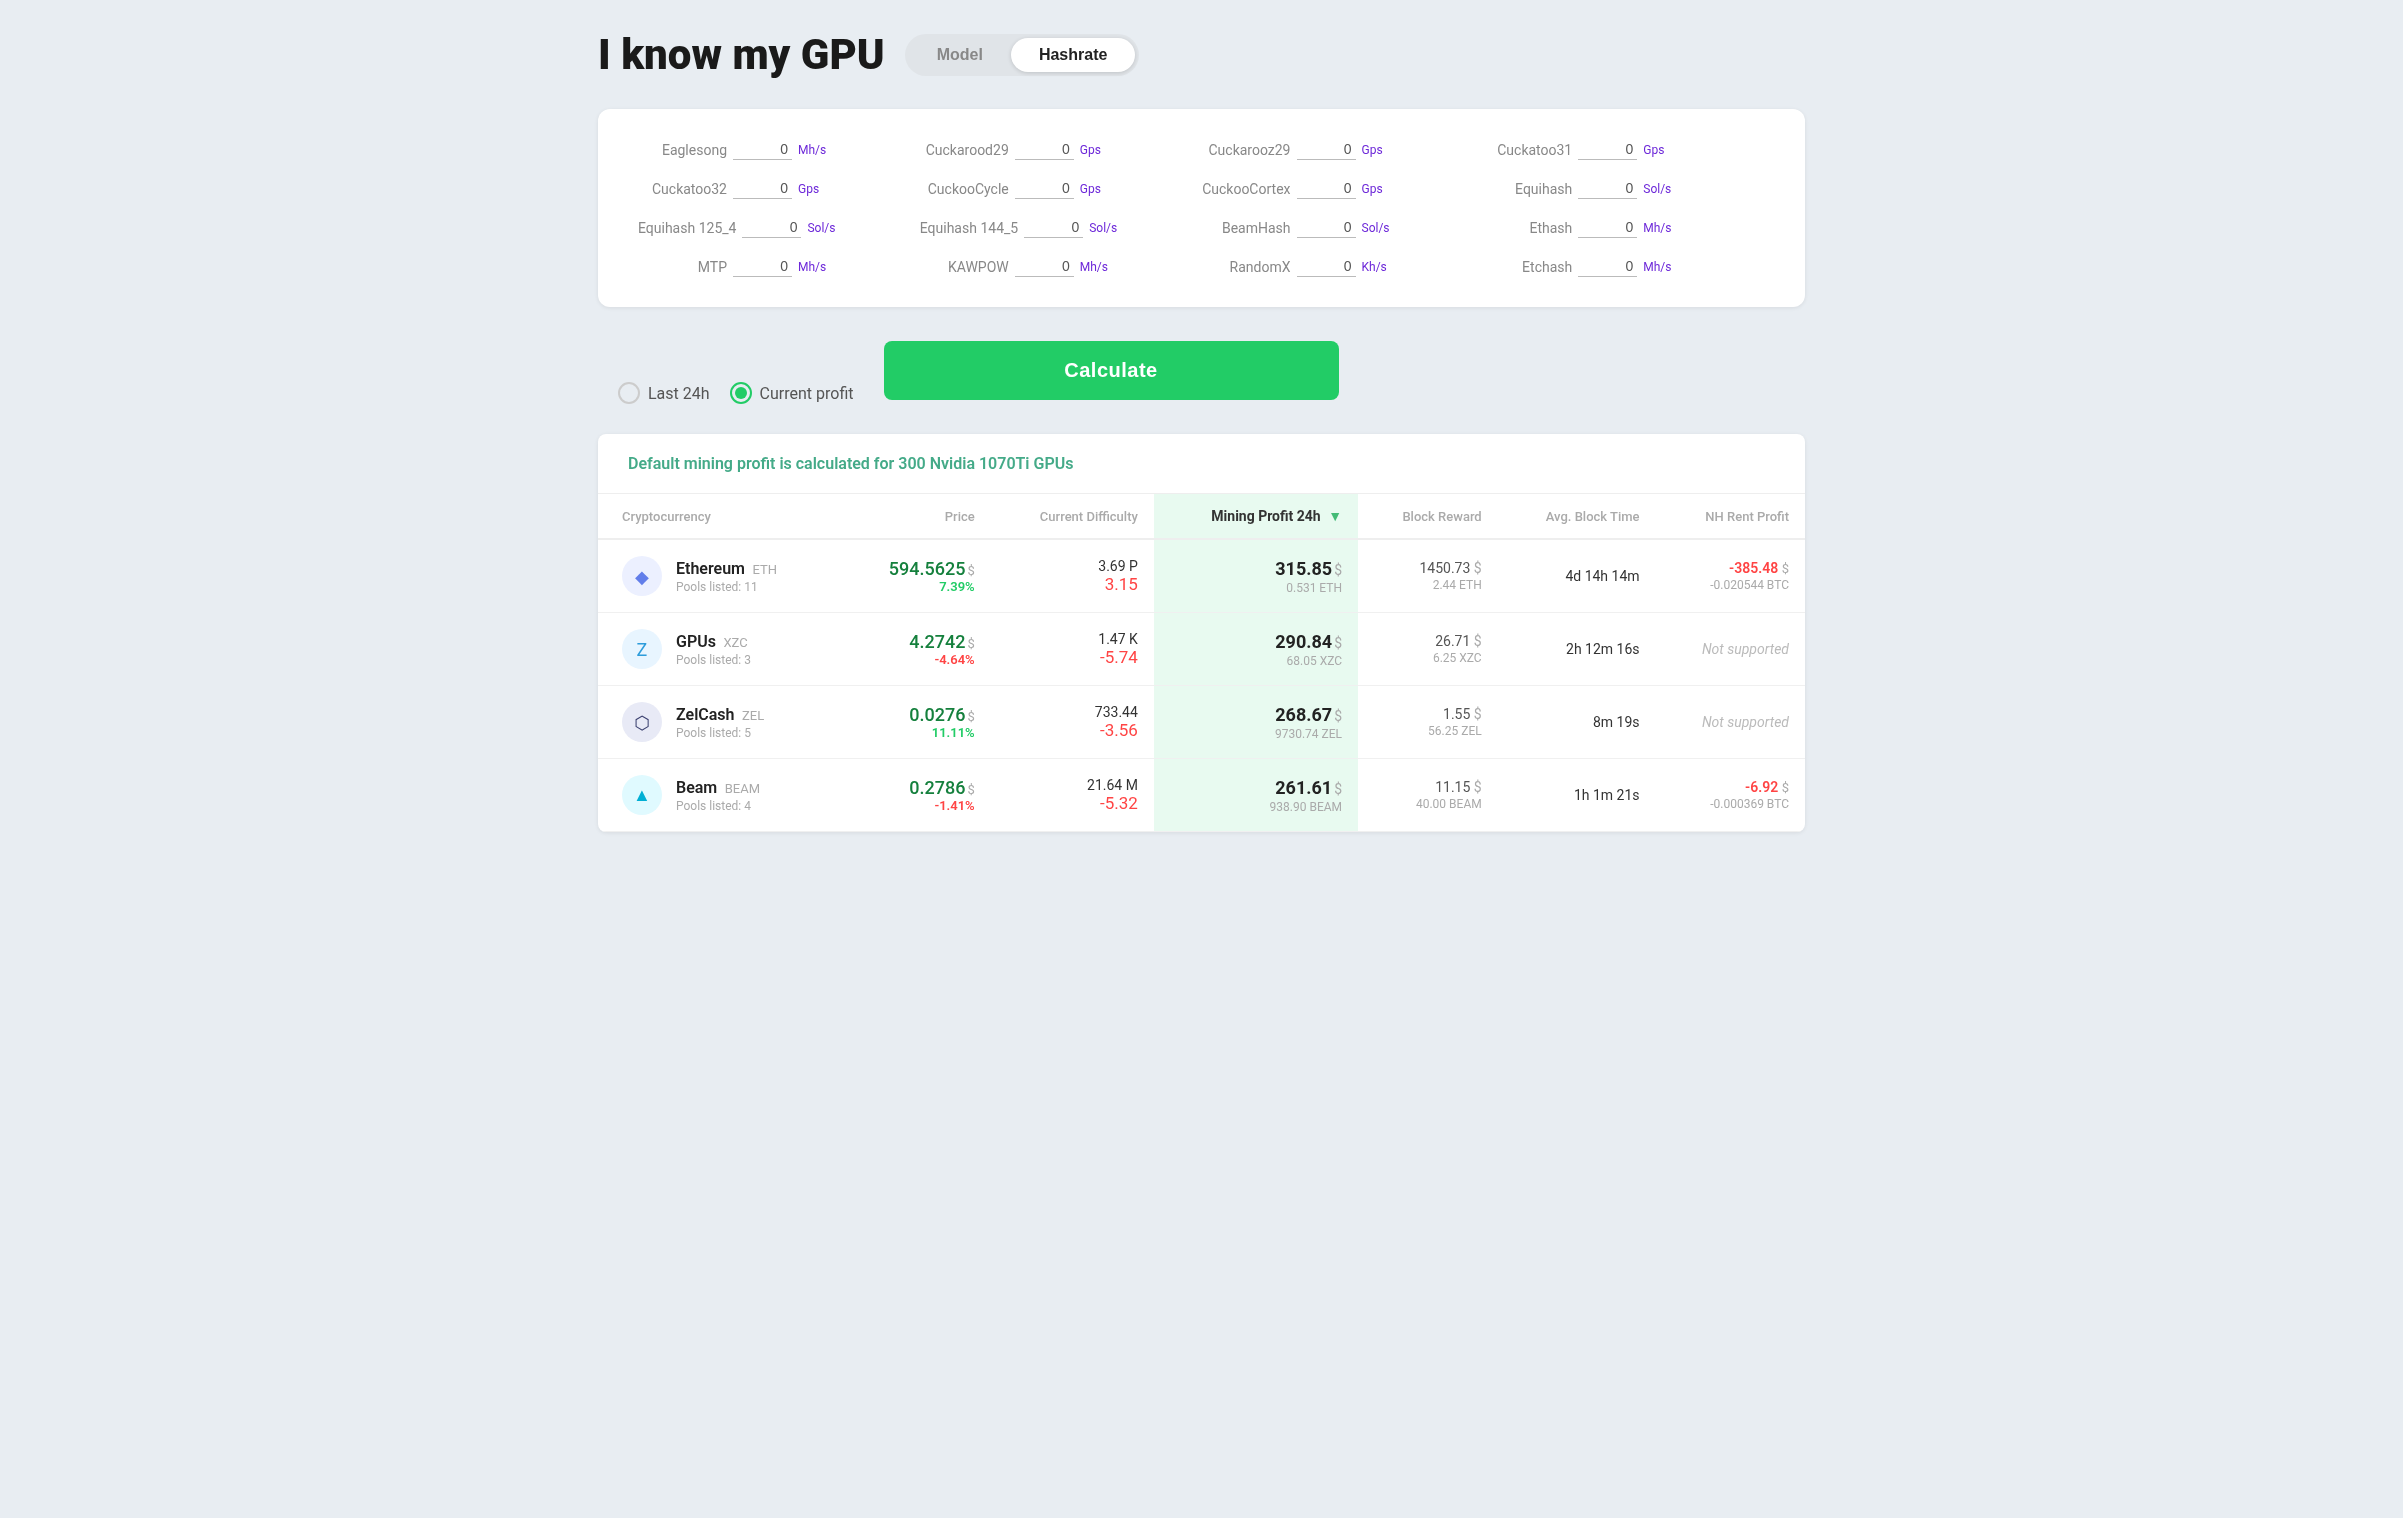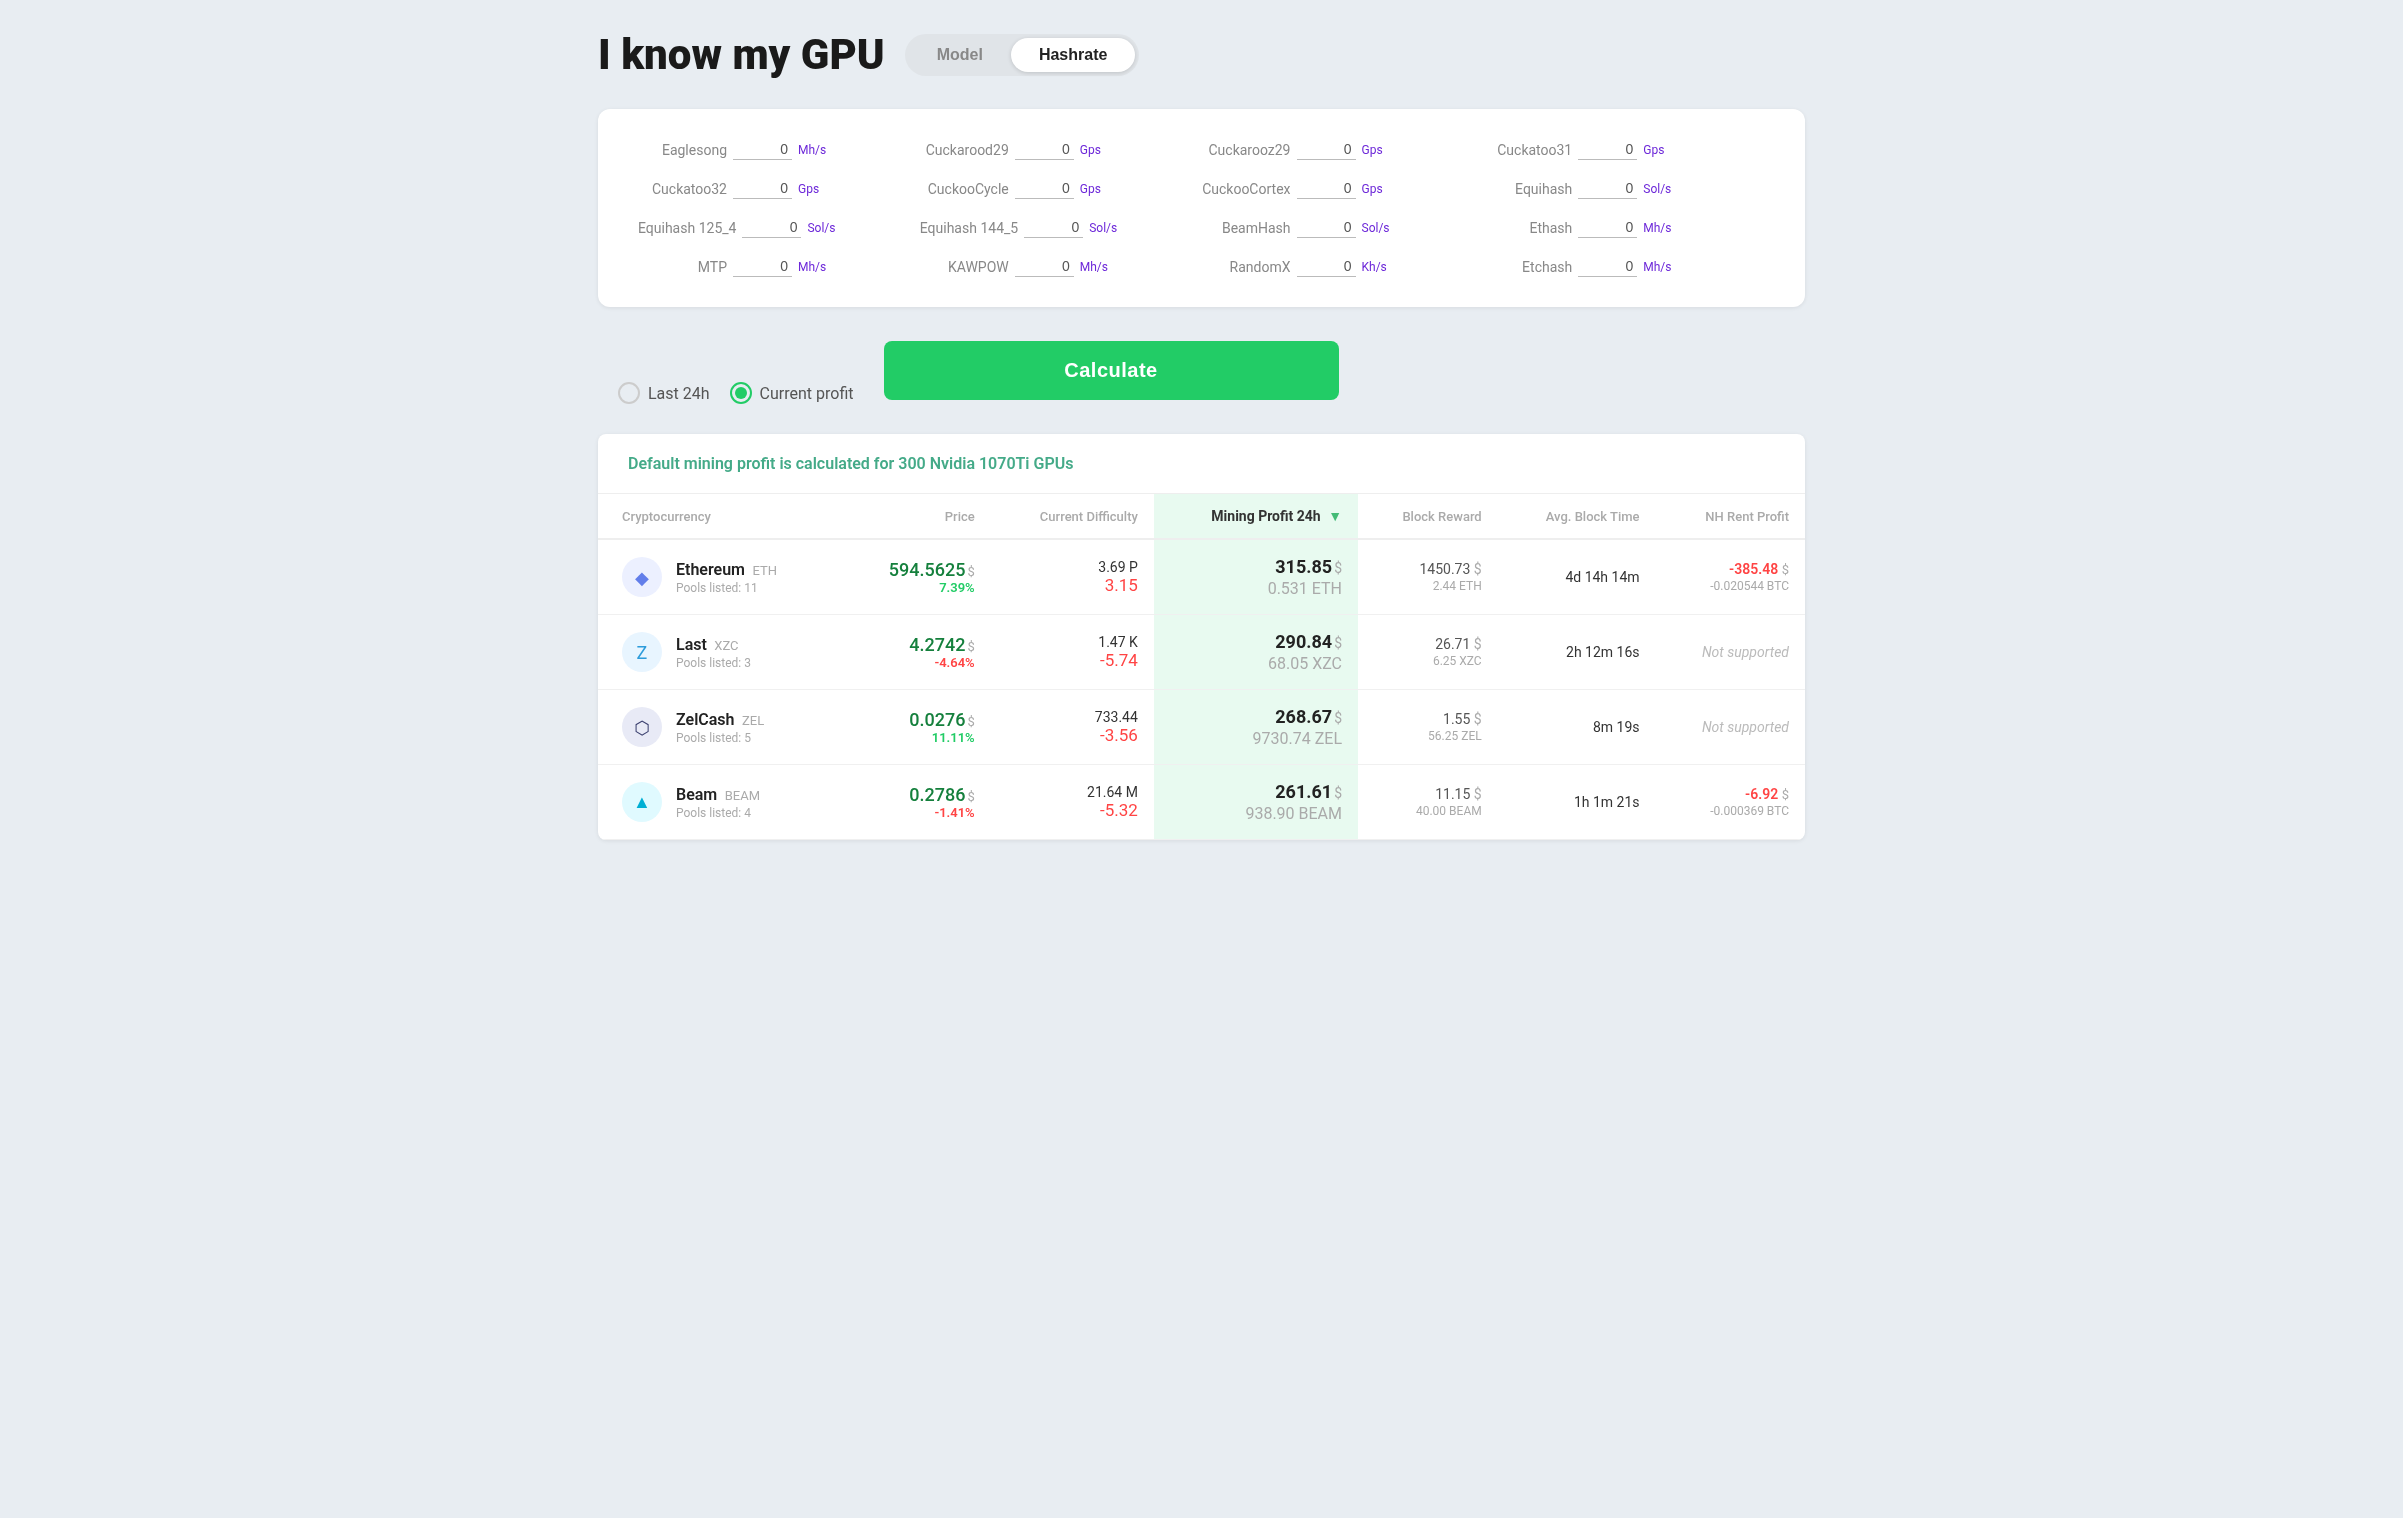--- a/index.html
+++ b/index.html
@@ -320,21 +320,21 @@
       color: #222;
     }
 
     .profit-dollar {
       font-size: 14px;
       color: #aaa;
       margin-left: 2px;
     }
 
     .profit-coin {
-      font-size: 16px;
+      font-size: 12px;
       color: #aaa;
       margin-top: 2px;
     }
 
     
     .nh-neg {
       color: #ff4444;
       font-weight: 600;
     }
 
@@ -535,21 +535,21 @@
               <div><span class="nh-neg">-385.48 <span style="color:#aaa;font-size:13px;font-weight:400">$</span></span></div>
          <div class="nh-btc">-0.020544 BTC</div>
             </td>
     </tr>
           <tr>
       <td>
         <div class="crypto-info">
           <div class="crypto-logo" style="background:#e8f5ff;color:#2d9cdb">Z</div>
           <div class="crypto-names">
             <div>
-              <span class="crypto-name">Last</span>
+              <span class="crypto-name">GPUs</span>
               <span class="crypto-symbol">XZC</span>
             </div>
             <div class="pools-listed">Pools listed: 3</div>
           </div>
         </div>
       </td>
       <td>
         <div><span class="price-main">4.2742</span><span class="price-dollar">$</span></div>
         <div class="price-change-neg">-4.64%</div>
       </td>

